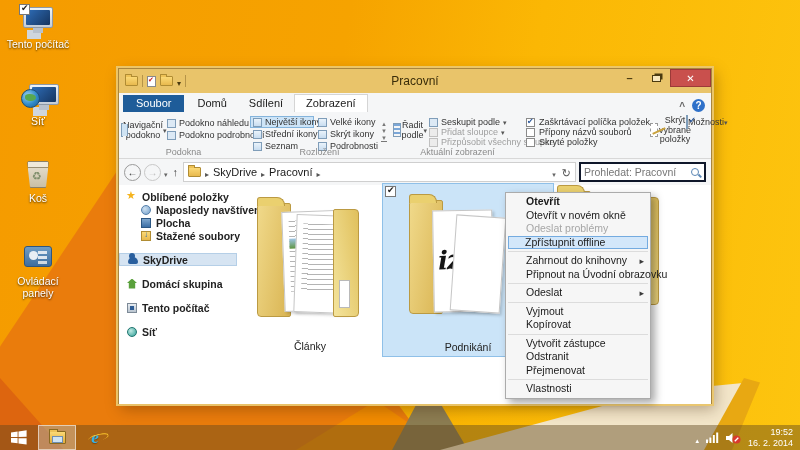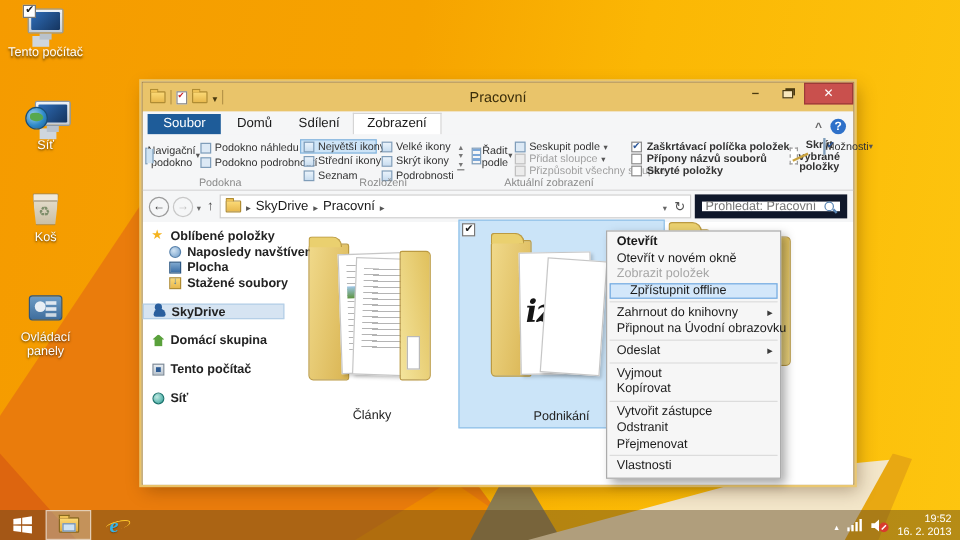--- a/index.html
+++ b/index.html
@@ -103,21 +103,21 @@
   .navc.fwd { border-color:#c8c8c8; color:#bdbdbd; }
   .navc.fwd::after { content:"→"; }
   .addr-caret::after { content:"▾"; font-size:7px; color:#666; }
   .up-btn { font-size:11px; color:#444; padding:0 2px; }
   .up-btn::after { content:"↑"; }
   .addr-box { flex:1; height:20px; background:#fff; border:1px solid #cfcfcf; display:flex; align-items:center; padding:0 4px; gap:4px; min-width:0; }
   .crumb { font-size:11px; color:#1a1a1a; white-space:nowrap; }
   .csep::after { content:"▸"; font-size:8px; color:#555; }
   .addr-right { margin-left:auto; display:flex; align-items:center; gap:6px; color:#555; }
   .refresh::after { content:"↻"; font-size:11px; }
-  .search-box { width:127px; height:20px; background:#fff; border:6px solid #0f172a; display:flex; align-items:center; padding:0 3px; flex:none; }
+  .search-box { width:127px; height:20px; background:#fff; border:2px solid #0f172a; display:flex; align-items:center; padding:0 3px; flex:none; }
   .search-box input { border:none; outline:none; width:100%; font-size:10.5px; color:#555; font-family:inherit; background:transparent; }
   .mag { width:11px; height:11px; position:relative; flex:none; }
   .mag::before { content:""; position:absolute; left:1px; top:1px; width:6px; height:6px; border:1.5px solid #5b87b5; border-radius:50%; }
   .mag::after { content:""; position:absolute; left:7.5px; top:8px; width:4px; height:1.5px; background:#5b87b5; transform:rotate(45deg); }
 
   
   #winbody { display:flex; height:219px; background:#fff; }
   #sidebar { width:118px; flex:none; padding-top:5px; font-size:10.5px; color:#222;font-weight:bold; }
   .srow { display:flex; align-items:center; gap:5px; height:13px; padding-left:8px; white-space:nowrap; }
   .srow.child { padding-left:22px; }
@@ -153,21 +153,21 @@
 
   .tile { position:absolute; }
   .tile .flabel { position:absolute; left:0; right:0; bottom:3px; text-align:center; font-size:10.5px; color:#222; }
   #tile-clanky { left:4px; top:2px; width:138px; height:168px; }
   #tile-podnikani { left:145px; top:-2px; width:172px; height:174px; background:#cbe4f8; border:1px solid #8fc0e8; }
   #folder3 { left:318px; top:-4px; }
 
   
   #cmenu { position:absolute; left:505px; top:192px; width:146px; background:#f6f6f6; border:1px solid #ababab;
            box-shadow:4px 4px 8px rgba(0,0,0,.35); padding:2px 0; z-index:50; font-size:10.5px; color:#1a1a1a; }
-  .cm-item { height:13.5px; line-height:13.5px; padding-left:8px; position:relative; white-space:nowrap; }
+  .cm-item { height:13.5px; line-height:13.5px; padding-left:20px; position:relative; white-space:nowrap; }
   .cm-item.b { font-weight:bold; }
   .cm-item.dis { color:#a6a6a6; }
   .cm-item.hl { background:#d3e7fa; outline:1px solid #74abe0; outline-offset:-1px; margin:0 2px; padding-left:17px; }
   .cm-arrow { position:absolute; right:6px; top:0; }
   .cm-arrow::after { content:"▸"; font-size:9px; color:#3a3a3a; }
   .cm-sep { height:1px; background:#dcdcdc; margin:2px 2px; }
 
   
   #taskbar { position:absolute; left:0; bottom:0; width:800px; height:25px; background:rgba(96,72,30,.45); display:flex; align-items:center; z-index:60; }
   .tb-btn { width:38px; height:25px; display:flex; align-items:center; justify-content:center; }
@@ -329,21 +329,21 @@
             </div>
           <div class="rsmall dis">
               <span class="sicon"></span>
               <span>Přizpůsobit všechny sloupce</span>
             </div>
         </div>
         <div class="rg-label">Aktuální zobrazení</div>
       </div>
       <div class="rg-sep"></div>
 
-      <div class="rgroup" style="width:160px; display:flex;font-weight:bold;">
+      <div class="rgroup" style="width:160px; display:flex;">
         <div style="display:flex; flex-direction:column; justify-content:flex-start; padding-top:3px;">
           <div class="cbrow">
               <span class="cb on"></span>
               <span>Zaškrtávací políčka položek</span>
             </div>
           <div class="cbrow">
               <span class="cb"></span>
               <span>Přípony názvů souborů</span>
             </div>
           <div class="cbrow">
@@ -462,21 +462,21 @@
           <span class="page" style="left:30px; top:20px; width:56px; height:100px; transform:rotate(2deg);"></span>
           <span class="front"></span>
         </div>
       </div>
     </div>
   </div>
 
   <div id="cmenu">
     <div class="cm-item b"><span>Otevřít</span></div>
     <div class="cm-item"><span>Otevřít v novém okně</span></div>
-    <div class="cm-item dis"><span>Zobrazit položek</span></div>
+    <div class="cm-item dis"><span>Odeslat problémy</span></div>
     <div class="cm-item hl"><span>Zpřístupnit offline</span></div>
     <div class="cm-sep"></div>
     <div class="cm-item"><span>Zahrnout do knihovny</span><span class="cm-arrow"></span></div>
     <div class="cm-item"><span>Připnout na Úvodní obrazovku</span></div>
     <div class="cm-sep"></div>
     <div class="cm-item"><span>Odeslat</span><span class="cm-arrow"></span></div>
     <div class="cm-sep"></div>
     <div class="cm-item"><span>Vyjmout</span></div>
     <div class="cm-item"><span>Kopírovat</span></div>
     <div class="cm-sep"></div>
@@ -510,17 +510,17 @@
         <rect x="6.8" y="3" width="2" height="8" fill="#fff"></rect>
           <rect x="10.2" y="0.5" width="2" height="10.5" fill="#fff"></rect>
       </svg>
       <svg width="15" height="12" viewBox="0 0 15 12">
         <path fill="#fff" d="M0 4 L3 4 6.5 1 6.5 11 3 8 0 8 Z"></path>
         <circle cx="10.5" cy="7.5" r="4" fill="#d83b2e"></circle>
         <rect x="8" y="6.9" width="5" height="1.3" fill="#fff" transform="rotate(-45 10.5 7.5)"></rect>
       </svg>
       <div class="clock">
         <div>19:52</div>
-        <div>16. 2. 2013</div>
+        <div>16. 2. 2014</div>
       </div>
     </div>
   </div>
 </div>
 
 </body></html>

